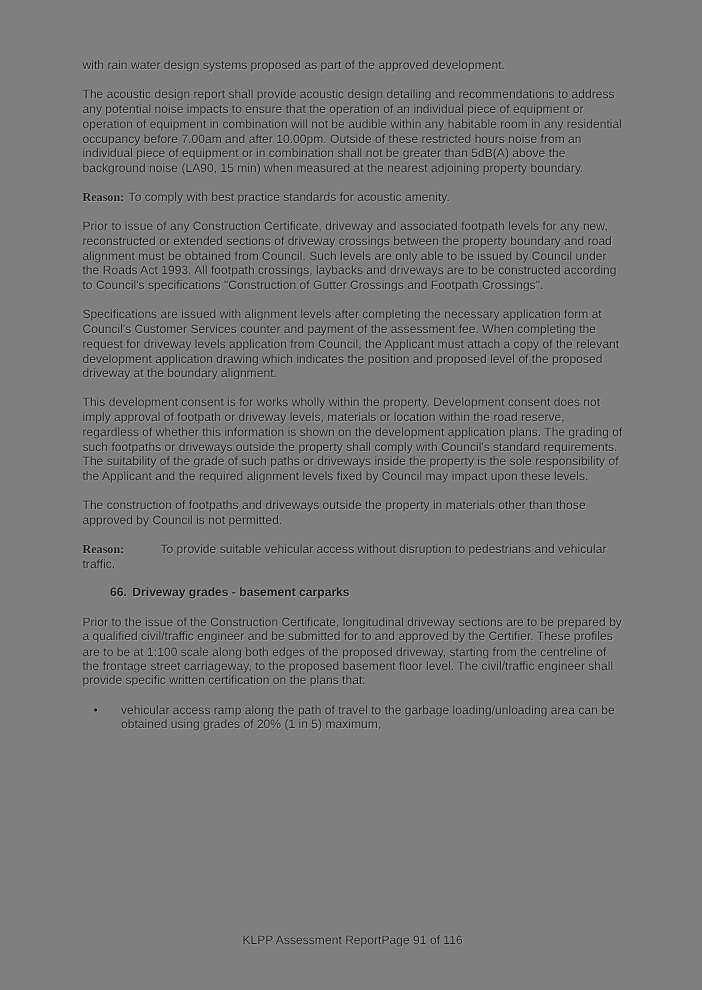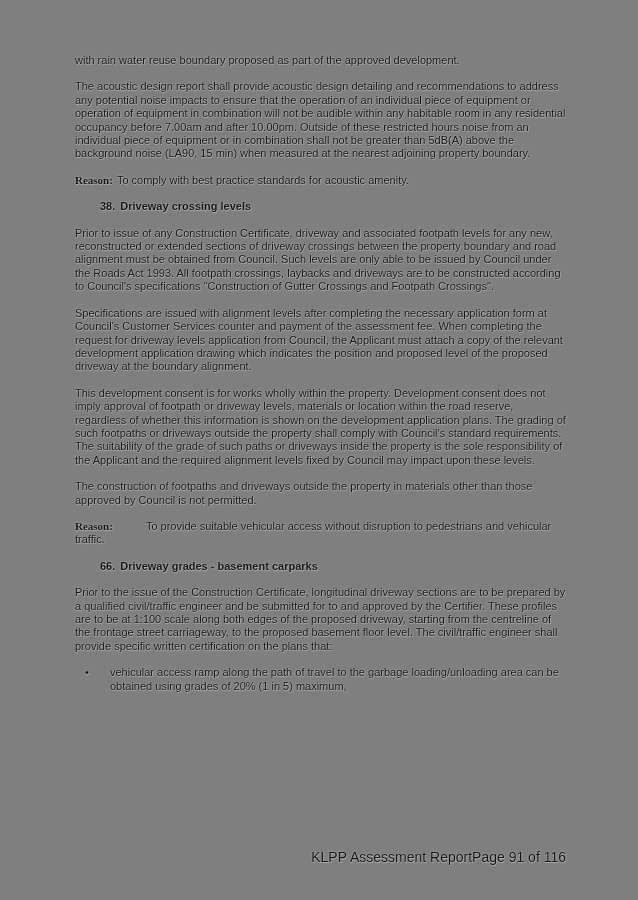--- a/index.html
+++ b/index.html
@@ -61,38 +61,37 @@
   }
   .bullet-text {
     flex: 1;
   }
   .footer {
     position: absolute;
     left: 75px;
     width: 491px;
     top: 849px;
     display: flex;
-    justify-content: flex-end;
-    font-size: 14px;
+    justify-content: center;
+    font-size: 11px;
   }
 </style>
 </head>
 <body>
 
 <div class="page">
   <div class="content">
 
-    <p class="para">with rain water reuse boundary proposed as part of the approved development.</p>
+    <p class="para">with rain water design systems proposed as part of the approved development.</p>
 
     <p class="para">The acoustic design report shall provide acoustic design detailing and recommendations to address any potential noise impacts to ensure that the operation of an individual piece of equipment or operation of equipment in combination will not be audible within any habitable room in any residential occupancy before 7.00am and after 10.00pm. Outside of these restricted hours noise from an individual piece of equipment or in combination shall not be greater than 5dB(A) above the background noise (LA90, 15 min) when measured at the nearest adjoining property boundary.</p>
 
 
     <p class="para"><span class="reason-label">Reason:</span><span class="reason-gap-small">To comply with best practice standards for acoustic amenity.</span></p>
 
-    <h2 class="heading"><span class="section-number">38.</span><span>Driveway crossing levels</span></h2>
 
     <p class="para">Prior to issue of any Construction Certificate, driveway and associated footpath levels for any new, reconstructed or extended sections of driveway crossings between the property boundary and road alignment must be obtained from Council. Such levels are only able to be issued by Council under the Roads Act 1993. All footpath crossings, laybacks and driveways are to be constructed according to Council's specifications "Construction of Gutter Crossings and Footpath Crossings".</p>
 
     <p class="para">Specifications are issued with alignment levels after completing the necessary application form at Council's Customer Services counter and payment of the assessment fee. When completing the request for driveway levels application from Council, the Applicant must attach a copy of the relevant development application drawing which indicates the position and proposed level of the proposed driveway at the boundary alignment.</p>
 
     <p class="para">This development consent is for works wholly within the property. Development consent does not imply approval of footpath or driveway levels, materials or location within the road reserve, regardless of whether this information is shown on the development application plans. The grading of such footpaths or driveways outside the property shall comply with Council's standard requirements. The suitability of the grade of such paths or driveways inside the property is the sole responsibility of the Applicant and the required alignment levels fixed by Council may impact upon these levels.</p>
 
     <p class="para">The construction of footpaths and driveways outside the property in materials other than those approved by Council is not permitted.</p>
 
     <p class="para"><span class="reason-label">Reason:</span><span class="reason-gap-tab">To provide suitable vehicular access without disruption to pedestrians and vehicular traffic.</span></p>

